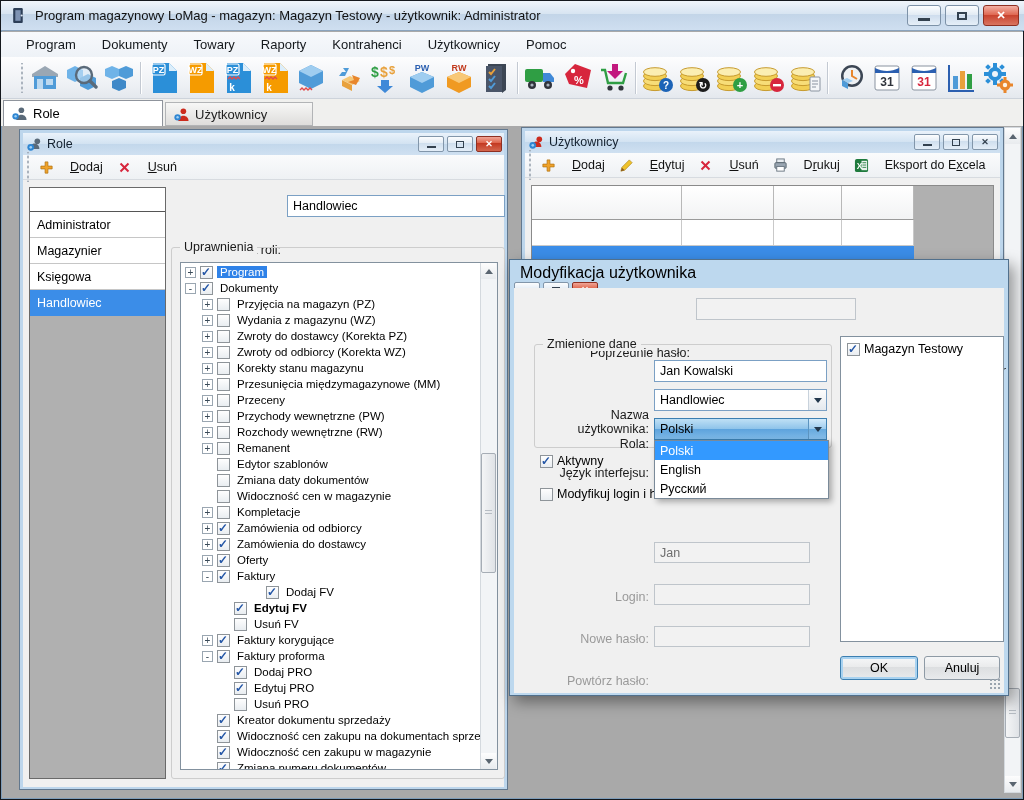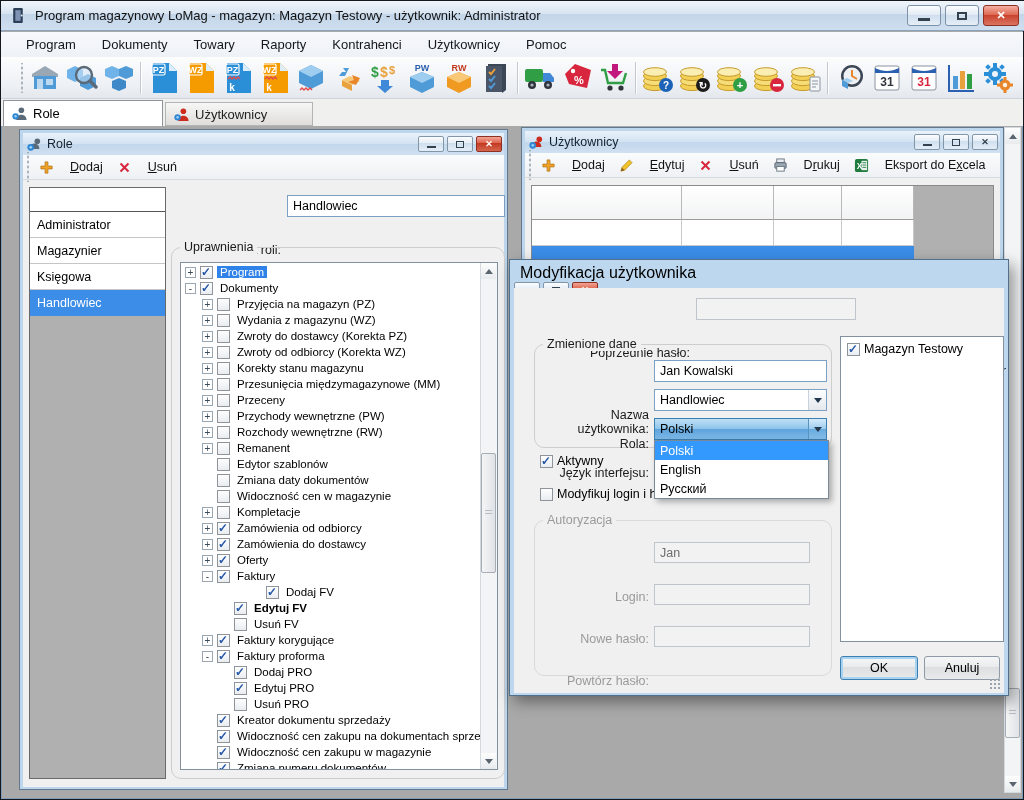--- a/index.html
+++ b/index.html
@@ -66,21 +66,21 @@
   .rl-h { height:24px; background:#fff; border-bottom:1px solid #555; font-size:12.5px;
     display:flex; align-items:center; padding-left:7px; color:#000; }
   .rl-r { height:26px; background:#fff; border-bottom:1px solid #c6c6c6; font-size:12.5px;
     display:flex; align-items:center; padding-left:7px; }
   .rl-r.sel { background:#3b8de8; color:#fff; border-bottom-color:#3b8de8; }
   .field-label { position:absolute; font-size:12.5px; color:#1a1a1a; text-align:right;margin-top:44px; }
   .textbox { position:absolute; background:#fff; border:1px solid #7ba0c4; font-size:12.5px;
     padding:2px 5px; color:#000; }
   input.textbox { outline:none; }
   .textbox.disabled { background:#f2f2f2; border-color:#bfc5cb; color:#6d6d6d; }
-  .groupbox { position:absolute; border:1px solid #cdcdcd; border-radius:10px; }
+  .groupbox { position:absolute; border:1px solid #cdcdcd; border-radius:3px; }
   .groupbox > .glabel { position:absolute; top:-8px; left:8px; background:#f0f0f0;
     padding:0 4px; font-size:12.5px; color:#1a1a1a; }
   .groupbox.disabled { border-color:#d9d9d9; }
   .groupbox.disabled > .glabel { color:#9a9a9a; }
   
   .tree { position:absolute; background:#fff; border:1px solid #83919e; overflow:hidden; }
   .trow { height:16px; display:flex; align-items:center; font-size:11.5px; color:#000; }
   .texp { width:11px; height:11px; border:1px solid #9aa6b1; background:#fff; flex:0 0 auto;
     font-size:10px; line-height:9px; text-align:center; color:#3a4a58; margin-right:4px; }
   .texp.blank { border:none; background:transparent; }
@@ -821,23 +821,20 @@
 
       <div class="cbrow" style="position:absolute; left:26px; top:166px;">
         <span class="cb checked" id="cb-active"></span>
         <span>Aktywny</span>
       </div>
       <div class="cbrow" style="position:absolute; left:26px; top:199px;">
         <span class="cb" id="cb-modlogin"></span>
         <span>Modyfikuj login i hasło</span>
       </div>
 
-      <div class="groupbox disabled" style="left:20px; top:232px; width:298px; height:156px;">
-        <span class="glabel">Autoryzacja</span>
-      </div>
       <div class="field-label" style="left:26px; top:258px; width:109px; color:#9a9a9a;">Login:</div>
       <input class="textbox disabled" disabled="" style="left: 140px; top: 254px; width: 156px; height: 21px;" value="Jan">
       <div class="field-label" style="left:26px; top:300px; width:109px; color:#9a9a9a;">Nowe hasło:</div>
       <input class="textbox disabled" disabled="" style="left: 140px; top: 296px; width: 156px; height: 21px;" value="">
       <div class="field-label" style="left:26px; top:342px; width:109px; color:#9a9a9a;">Powtórz hasło:</div>
       <input class="textbox disabled" disabled="" style="left: 140px; top: 338px; width: 156px; height: 21px;" value="">
 
       <div class="btn default" style="left:326px; top:368px; width:78px;">
         <span>OK</span>
       </div>

